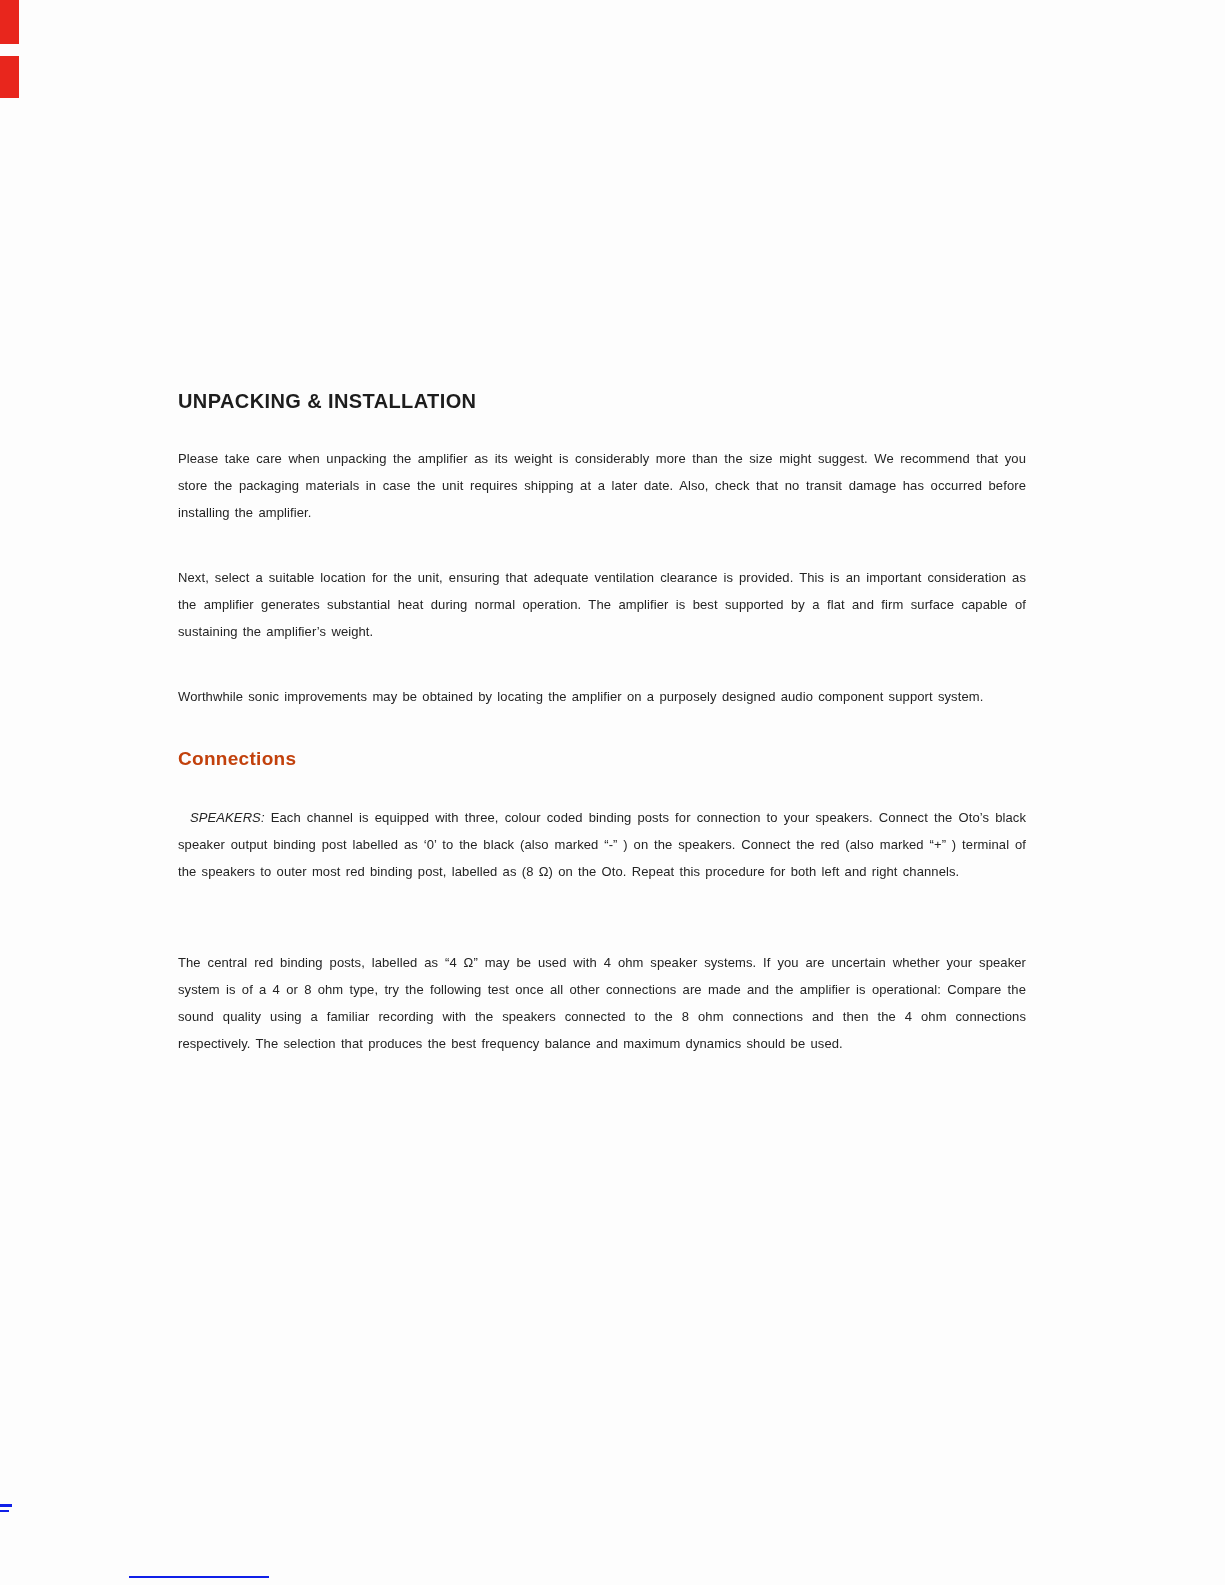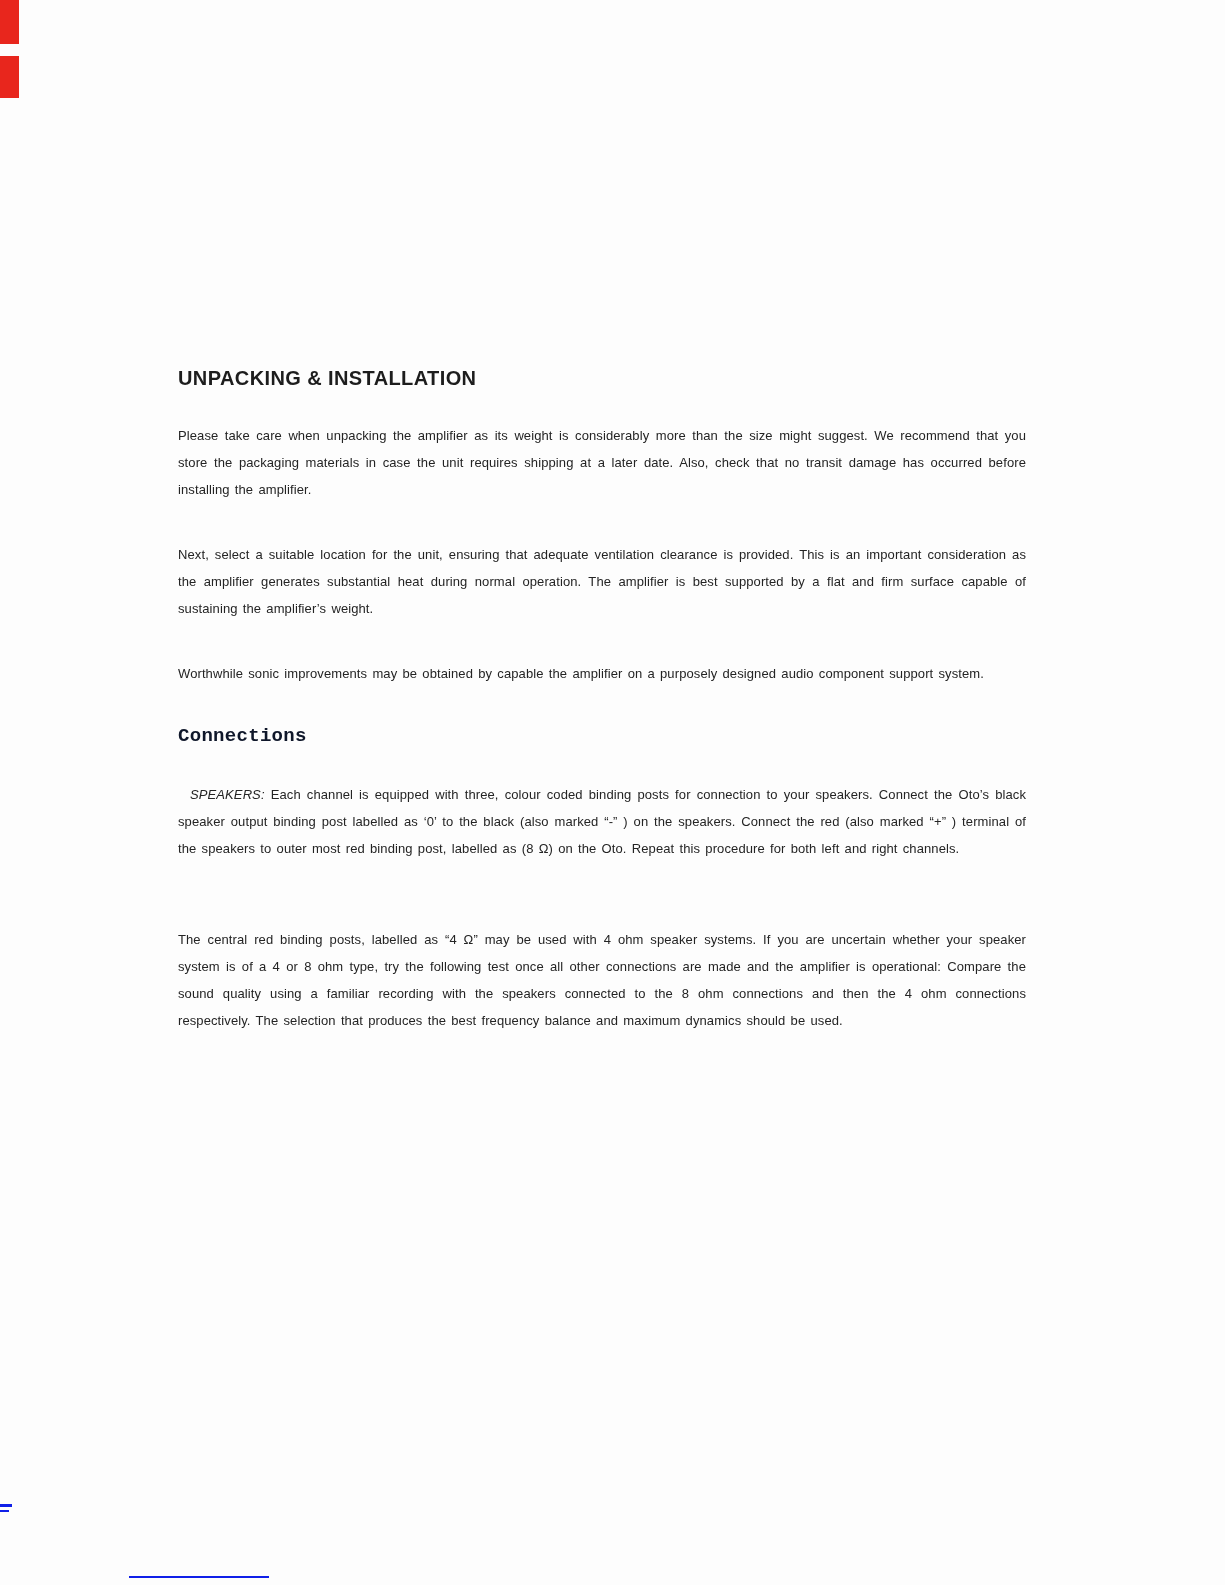--- a/index.html
+++ b/index.html
@@ -20,21 +20,21 @@
   .red-bar {
     position: absolute;
     left: 0;
     width: 19px;
   }
   .red-bar.bar1 { top: 0; height: 44px; }
   .red-bar.bar2 { top: 56px; height: 42px; }
   .content {
     position: absolute;
     left: 178px;
-    top: 367px;
+    top: 390px;
     width: 848px;
     text-align: justify;
   }
   .heading {
     font-size: 20px;
     font-weight: bold;
     letter-spacing: 0.4px;
     margin: 0 0 32px 0;
     text-align: left;
     color: #1d1d1d;
@@ -45,22 +45,21 @@
     margin: 0 0 38px 0;
     word-spacing: 1.5px;
     letter-spacing: 0.1px;
   }
   .subheading {
     font-size: 19px;
     font-weight: bold;
     letter-spacing: 0.3px;
     margin: 12px 0 34px 0;
     text-align: left;
-    color: #0f172a;
-    font-family: Liberation Mono, monospace;
+    color: #c2410c;
   }
   .speakers-label {
     font-style: italic;
     margin-left: 12px;
   }
   .gap-after { margin-bottom: 64px; }
   .last { margin-bottom: 10px; }
   .blue-edge-a {
     position: absolute;
     left: 0;
@@ -92,21 +91,21 @@
   <div class="red-bar bar2" style="background: rgb(232, 38, 29);"></div>
 
   <div class="content">
 
     <h1 class="heading">UNPACKING &amp; INSTALLATION</h1>
 
     <p class="para">Please take care when unpacking the amplifier as its weight is considerably more than the size might suggest.  We recommend that you store the packaging materials in case the unit requires shipping at a later date.  Also, check that no transit damage has occurred before installing the amplifier.</p>
 
     <p class="para">Next, select a suitable location for the unit, ensuring that adequate ventilation clearance is provided.  This is an important consideration as the amplifier generates substantial heat during normal operation.  The amplifier is best supported by a flat and firm surface capable of sustaining the amplifier’s weight.</p>
 
-    <p class="para">Worthwhile sonic improvements may be obtained by capable the amplifier on a purposely designed audio component support system.</p>
+    <p class="para">Worthwhile sonic improvements may be obtained by locating the amplifier on a purposely designed audio component support system.</p>
 
     <h2 class="subheading">Connections</h2>
 
     <p class="para gap-after"><span class="speakers-label">SPEAKERS:</span><span>  Each channel is equipped with three, colour coded binding posts for connection to your speakers.  Connect the Oto’s black speaker output binding post labelled as ‘0’ to the black (also marked  “-” ) on the speakers.  Connect the red (also marked “+” ) terminal of the speakers to outer most red binding post, labelled as (8 Ω) on  the Oto.  Repeat this procedure for both left and right channels.</span></p>
 
     <p class="para last">The central red binding posts, labelled as “4 Ω” may be used with 4 ohm speaker systems.  If you are uncertain whether your speaker system is of a 4 or 8 ohm type, try the following test once all other connections are made and the amplifier is operational: Compare the sound quality using a familiar recording with the speakers connected to the 8 ohm connections and then the 4 ohm connections respectively.  The selection that produces the best frequency balance and maximum dynamics should be used.</p>
 
   </div>
 
   <div class="blue-edge-a" style="background: rgb(16, 32, 232);"></div>

